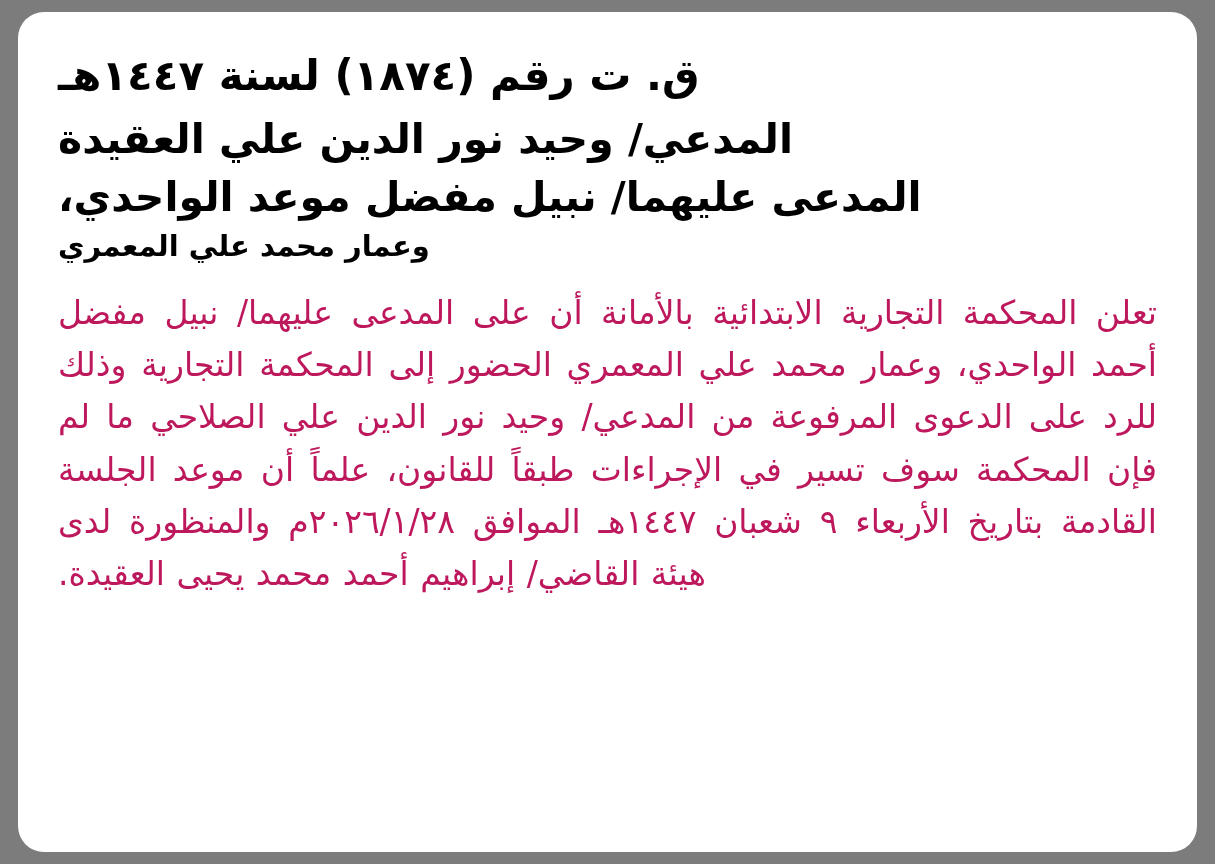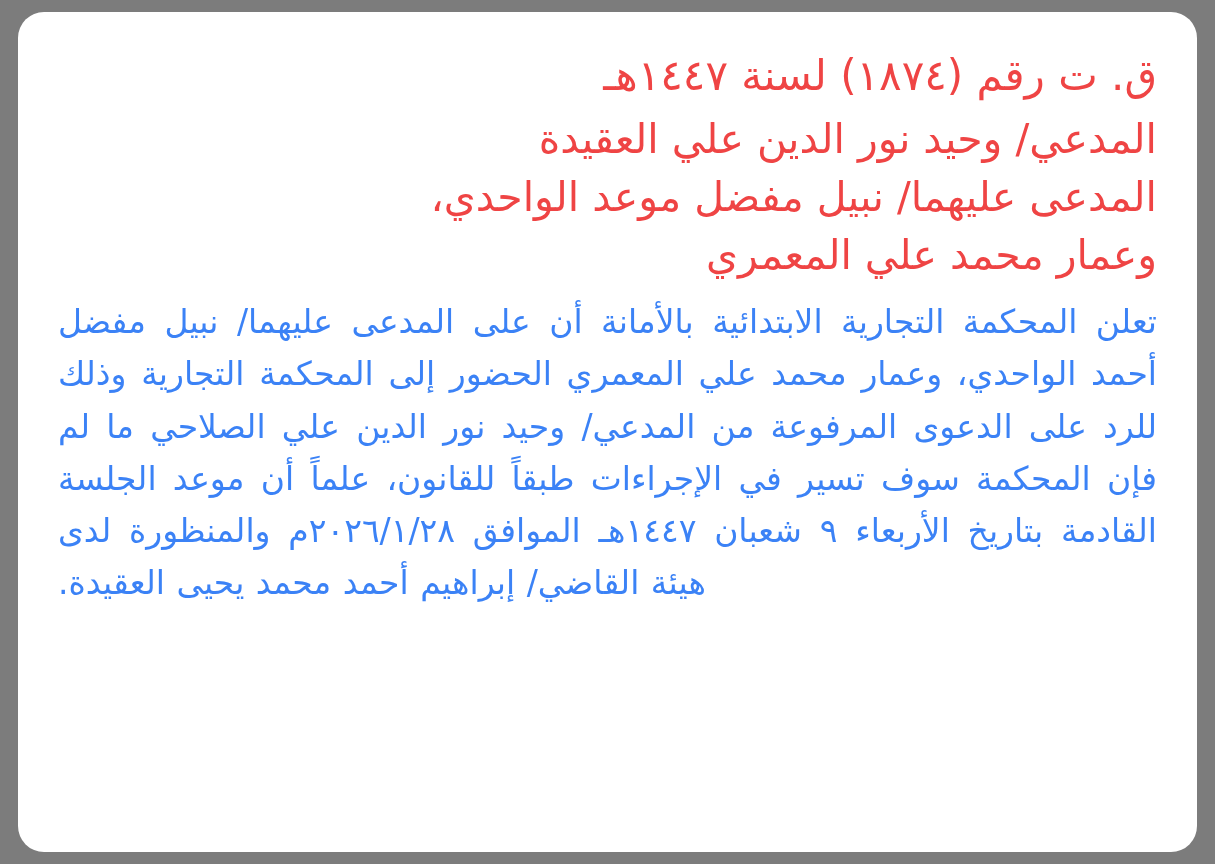--- a/index.html
+++ b/index.html
@@ -20,53 +20,53 @@
     top: 12px;
     width: 1179px;
     height: 840px;
     background: #ffffff;
     border-radius: 26px;
     box-sizing: border-box;
     padding: 34px 40px 18px 40px;
     overflow: hidden;
   }
   .notice-heading {
-    text-align: right;
-    font-weight: normal;
+    text-align: left;
+    font-weight: bold;
     font-size: 41px;
     line-height: 1.42;
-    color: #ef4444;
+    color: #000000;
     letter-spacing: -0.4px;
     direction: rtl;
   }
   .notice-heading .line {
     display: block;
     white-space: nowrap;
   }
   .notice-heading .line.l1 {
     font-size: 42px;
     margin-bottom: 4px;
   }
   .notice-heading .line.l2 {
     font-size: 41px;
   }
   .notice-heading .line.l3 {
     font-size: 41px;
   }
   .notice-heading .line.l4 {
-    font-size: 41px;
+    font-size: 29px;
   }
   .notice-body {
     direction: rtl;
     text-align: justify;
     text-align-last: justify;
     font-size: 33px;
     line-height: 1.58;
-    color: #3b82f6;
-    margin-top: 12px;
+    color: #be185d;
+    margin-top: 20px;
     word-spacing: 1px;
   }
   .notice-body .para {
     margin: 0;
     text-align: justify;
     text-align-last: justify;
   }
   .notice-body .para.last {
     text-align-last: left;
   }

